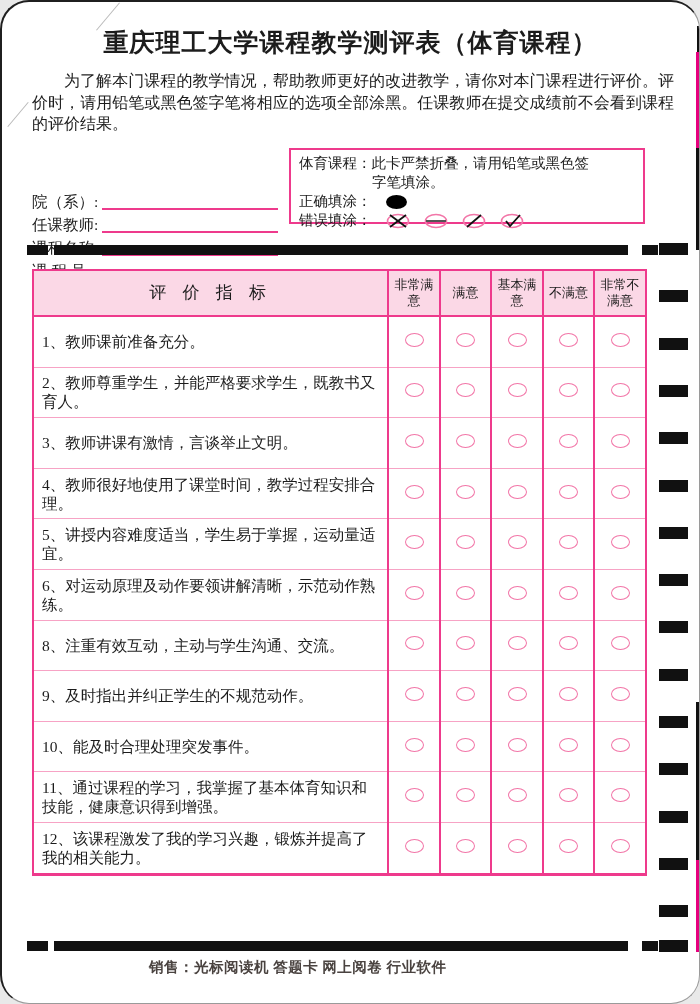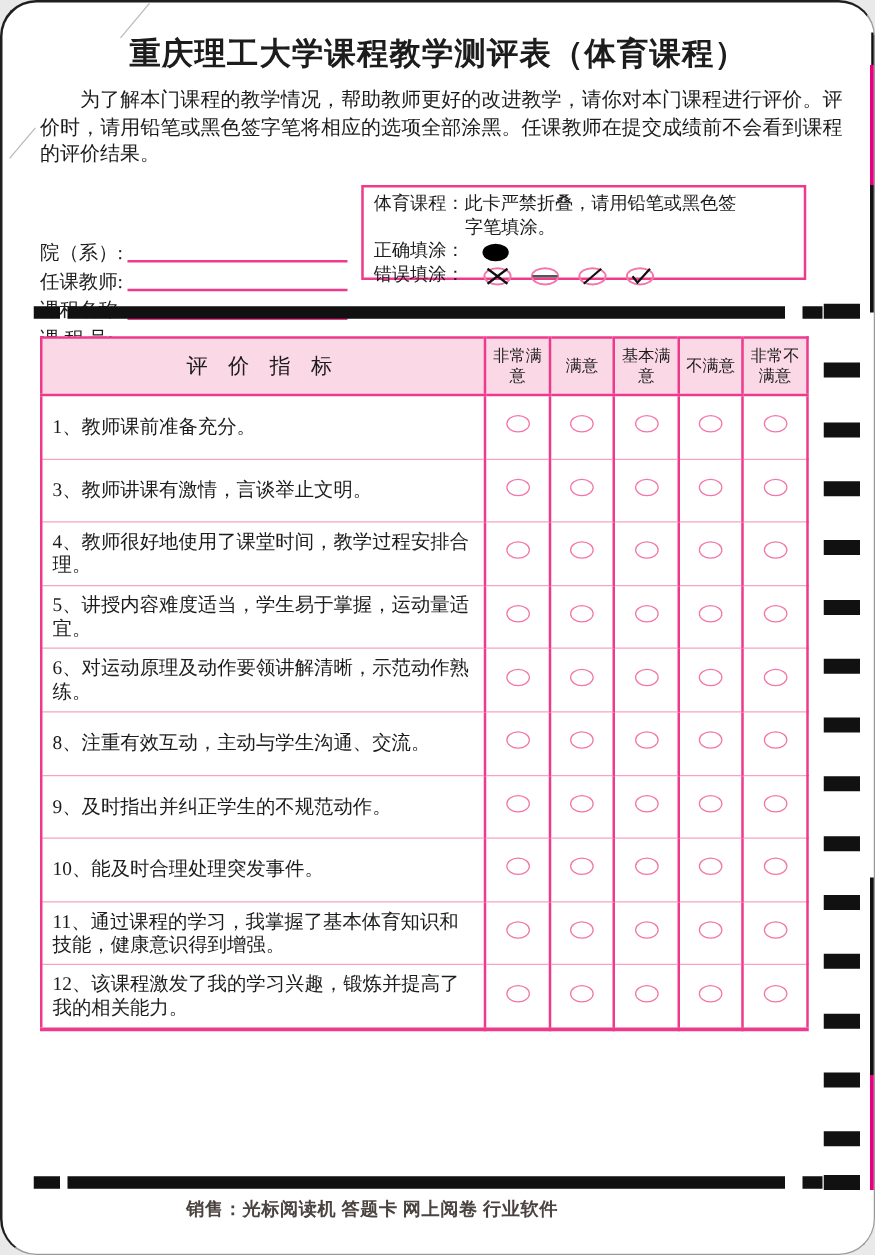--- a/index.html
+++ b/index.html
@@ -166,20 +166,28 @@
     <tbody id="rows-container">
         <tr>
           <td class="q">1、教师课前准备充分。</td>
           <td class="opt"><span class="bubble"></span></td>
           <td class="opt"><span class="bubble"></span></td>
           <td class="opt"><span class="bubble"></span></td>
           <td class="opt"><span class="bubble"></span></td>
           <td class="opt"><span class="bubble"></span></td>
         </tr>
         <tr>
+          <td class="q">2、教师尊重学生，并能严格要求学生，既教书又育人。</td>
+          <td class="opt"><span class="bubble"></span></td>
+          <td class="opt"><span class="bubble"></span></td>
+          <td class="opt"><span class="bubble"></span></td>
+          <td class="opt"><span class="bubble"></span></td>
+          <td class="opt"><span class="bubble"></span></td>
+        </tr>
+        <tr>
           <td class="q">3、教师讲课有激情，言谈举止文明。</td>
           <td class="opt"><span class="bubble"></span></td>
           <td class="opt"><span class="bubble"></span></td>
           <td class="opt"><span class="bubble"></span></td>
           <td class="opt"><span class="bubble"></span></td>
           <td class="opt"><span class="bubble"></span></td>
         </tr>
         <tr>
           <td class="q">4、教师很好地使用了课堂时间，教学过程安排合理。</td>
           <td class="opt"><span class="bubble"></span></td>

